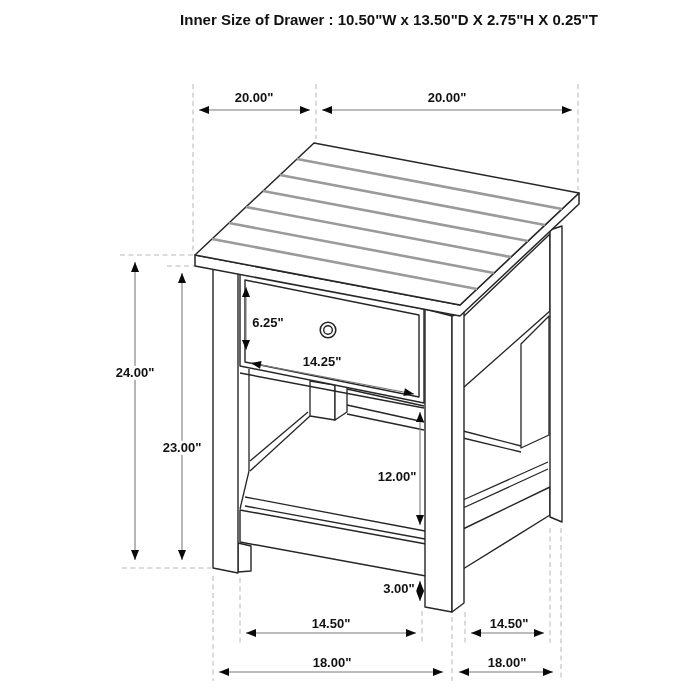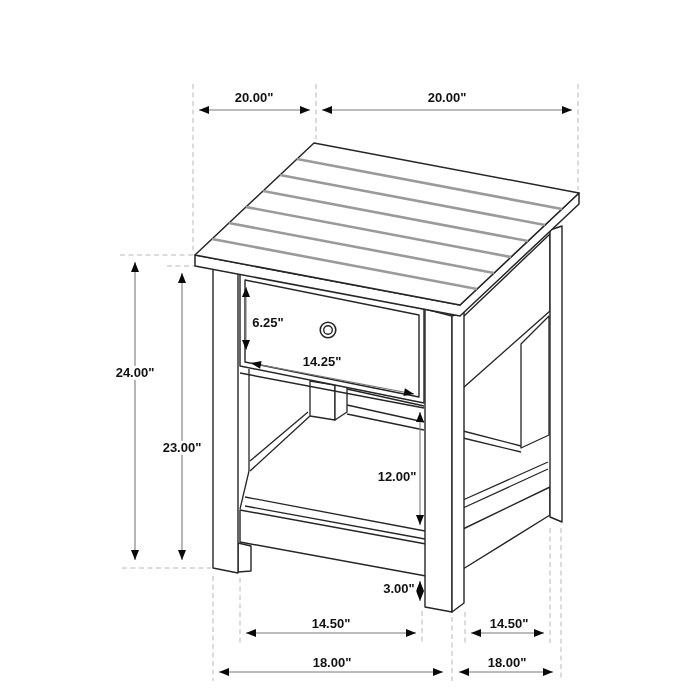--- a/index.html
+++ b/index.html
@@ -97,20 +97,21 @@
       <line x1="251" y1="363" x2="414" y2="394" marker-start="url(#ah)" marker-end="url(#ah)"></line>
       <line x1="420" y1="412" x2="420" y2="525" marker-start="url(#ah)" marker-end="url(#ah)"></line>
       <line x1="420" y1="581" x2="420" y2="601" marker-start="url(#ah)" marker-end="url(#ah)"></line>
       <line x1="246" y1="633" x2="416" y2="633" marker-start="url(#ah)" marker-end="url(#ah)"></line>
       <line x1="471" y1="633" x2="544" y2="633" marker-start="url(#ah)" marker-end="url(#ah)"></line>
       <line x1="219" y1="672" x2="443" y2="672" marker-start="url(#ah)" marker-end="url(#ah)"></line>
       <line x1="459" y1="672" x2="553" y2="672" marker-start="url(#ah)" marker-end="url(#ah)"></line>
     </g>
   </svg>
 
+  <div class="title">Inner Size of Drawer : 10.50"W x 13.50"D X 2.75"H X 0.25"T</div>
 
   <div class="dl" style="left:254px;top:98px;">20.00"</div>
   <div class="dl" style="left:447px;top:98px;">20.00"</div>
   <div class="dl" style="left:135px;top:373px;">24.00"</div>
   <div class="dl" style="left:182px;top:448px;">23.00"</div>
   <div class="dl" style="left:268px;top:323px;">6.25"</div>
   <div class="dl" style="left:322px;top:362px;">14.25"</div>
   <div class="dl" style="left:397px;top:477px;">12.00"</div>
   <div class="dl" style="left:399px;top:589px;">3.00"</div>
   <div class="dl" style="left:331px;top:624px;">14.50"</div>

